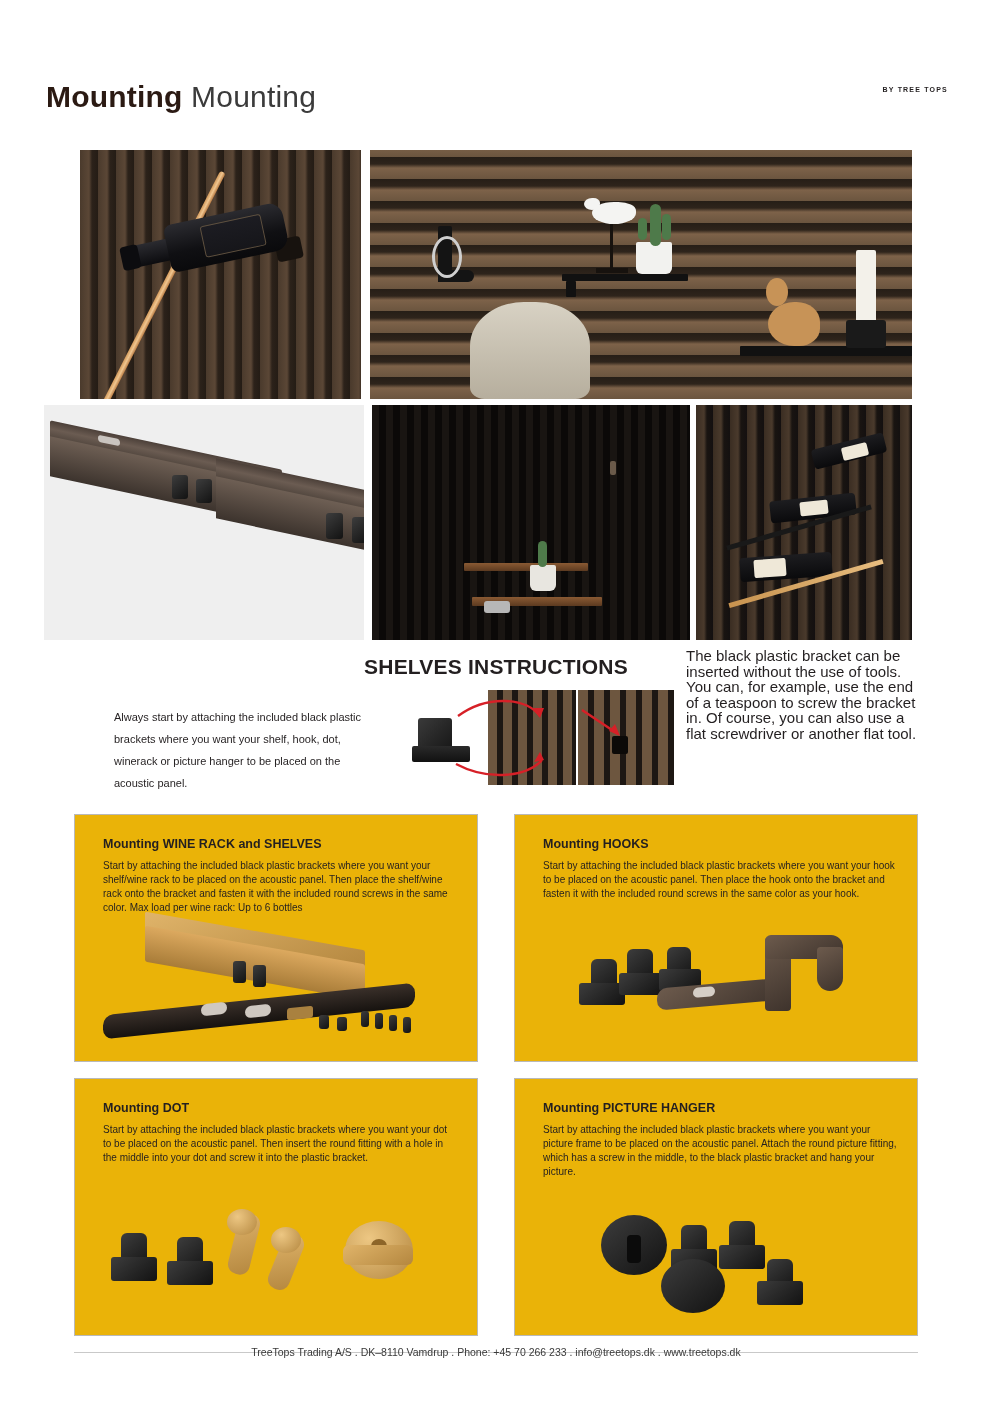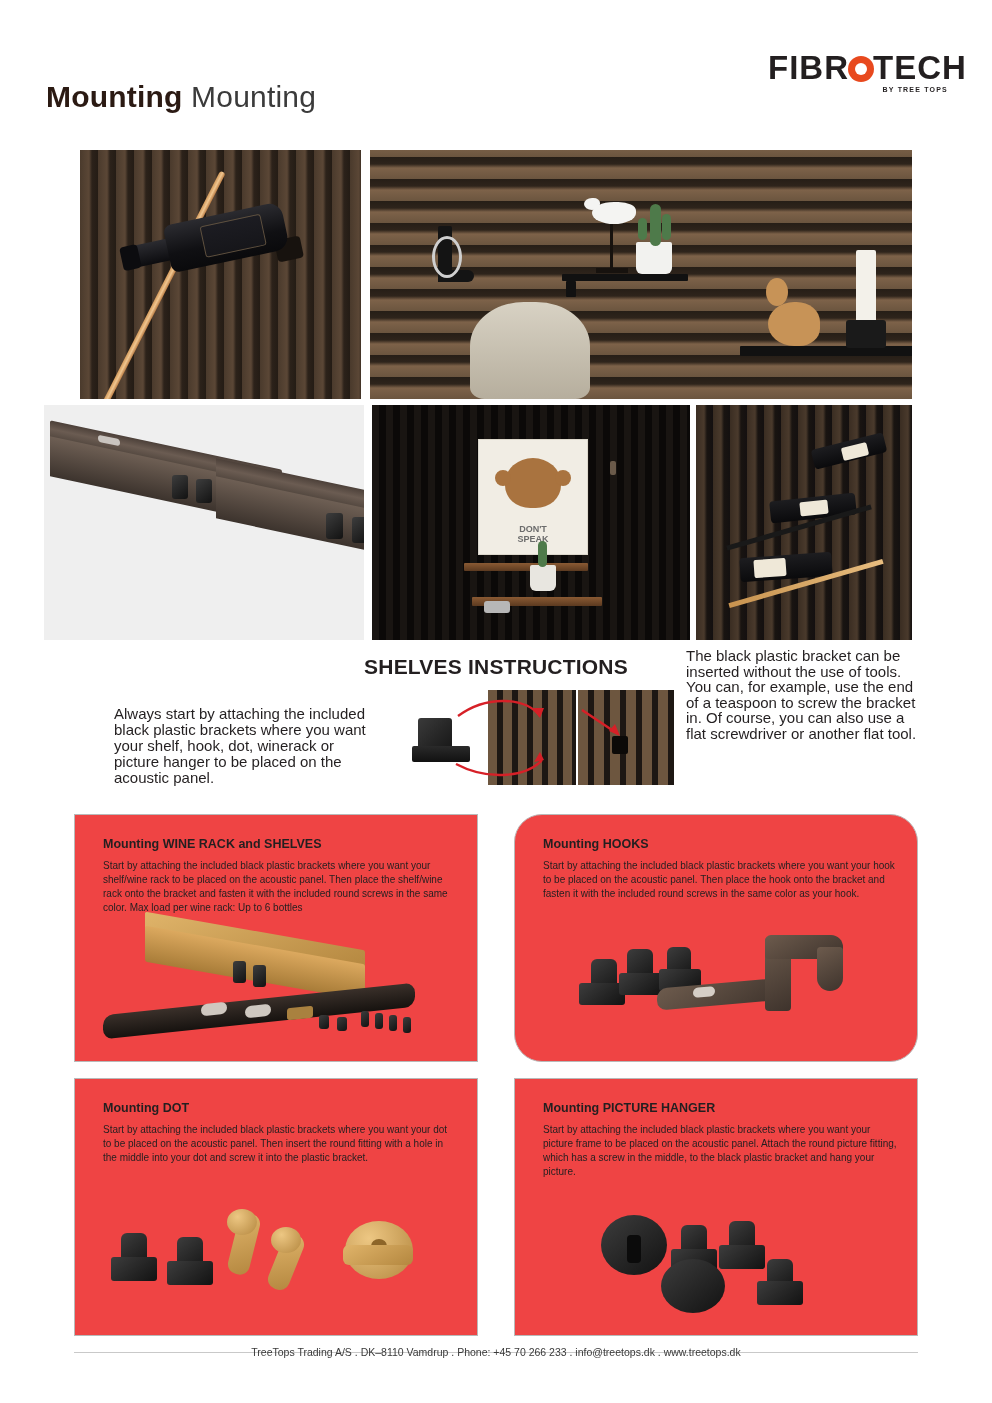--- a/index.html
+++ b/index.html
@@ -214,21 +214,21 @@
   }
 
   
   .mi-title {
     position:absolute; left:0; right:0; top:655px;
     text-align:center;
     font-size:21px; font-weight:700; letter-spacing:.2px;
   }
   .mi-left {
     position:absolute; left:114px; top:706px; width:262px;
-    font-size:15px; line-height:16px; color:#231f20;
+    font-size:11px; line-height:22px; color:#231f20;
   }
   .mi-right {
     position:absolute; left:686px; top:648px; width:236px;
     font-size:15px; line-height:15.5px; color:#231f20;
   }
   #mi-photo-a {
     position:absolute; left:408px; top:690px; width:168px; height:95px;
     background:#ffffff;
   }
   #mi-photo-b {
@@ -238,25 +238,25 @@
     position:absolute;
     background:linear-gradient(135deg,#3a3a3a,#141414);
     border-radius:3px;
   }
   .arrow-svg { position:absolute; left:0; top:0; }
 
   
   .box {
     position:absolute;
     border:1px solid #b9b9b9;
-    background:#ef4444;
+    background:#eab308;
     padding-left:16px;
   }
   #box-winerack { left:74px;  top:814px;  width:404px; height:248px; }
-  #box-hooks    { left:514px; top:814px;  width:404px; height:248px;border-radius:28px; }
+  #box-hooks    { left:514px; top:814px;  width:404px; height:248px; }
   #box-dot      { left:74px;  top:1078px; width:404px; height:258px; }
   #box-picture  { left:514px; top:1078px; width:404px; height:258px; }
 
   .box h3 {
     margin:0; padding:0;
     font-size:12.5px; font-weight:700;
     position:absolute; left:28px; top:22px;
   }
   .box p {
     margin:0; padding:0;
@@ -285,23 +285,20 @@
 </style>
 </head>
 <body>
 
 <div class="page-title">
   <span class="strong">Mounting</span>
   <span class="light">Mounting</span>
 </div>
 
 <div class="logo">
-  <div class="logo-word">
-    <span>FIBR</span><span class="o-mark"></span><span>TECH</span>
-  </div>
   <div class="logo-sub">BY TREE TOPS</div>
 </div>
 
 <div class="photo slats-dark" id="photo-wine-wall">
   <div class="copper-rod"></div>
   <div class="rod-holder"></div>
   <div class="wine-bottle">
     <div class="neck"></div>
     <div class="cap"></div>
     <div class="body"></div>
@@ -346,27 +343,20 @@
   <div style="position:absolute; left:54px; top:32px; width:22px; height:7px; background:#c9c4bf; border-radius:4px; transform:skewY(12deg);"></div>
 
   <div class="shelf-prod" style="left:172px; top:78px; width:232px; height:26px; transform:skewY(12deg);"></div>
   <div class="shelf-prod" style="left:172px; top:96px; width:232px; height:42px; transform:skewY(12deg); background:linear-gradient(180deg,#6e5f54,#3c332d);"></div>
   <div class="blk" style="left:282px; top:108px; width:17px; height:26px;"></div>
   <div class="blk" style="left:308px; top:112px; width:17px; height:26px;"></div>
 </div>
 
 <div class="photo black-bg" id="photo-room">
   <div style="position:absolute; inset:0; background:repeating-linear-gradient(90deg,#191512 0 7px,#0b0908 7px 14px);"></div>
-  <div class="frame" style="left:106px; top:34px; width:110px; height:116px;">
-    <div class="monkey"></div>
-    <div class="frame-caption">
-      <span>DON'T</span><br>
-      <span>SPEAK</span>
-    </div>
-  </div>
   <div class="wood-shelf" style="left:92px; top:158px; width:124px; height:8px;"></div>
   <div class="wood-shelf" style="left:100px; top:192px; width:130px; height:9px;"></div>
   <div class="pot" style="left:158px; top:160px; width:26px; height:26px; background:#e8e6e0;"></div>
   <div class="cactus" style="left:166px; top:136px; width:9px; height:26px;"></div>
   <div style="position:absolute; left:112px; top:196px; width:26px; height:12px; background:#b7b7b7; border-radius:3px;"></div>
   <div style="position:absolute; left:238px; top:56px; width:6px; height:14px; background:#6a5a4a; border-radius:2px;"></div>
 </div>
 
 <div class="photo slats-vert-dark" id="photo-winerack">
   <div class="wr-bottle" style="left:116px; top:36px; width:74px; height:20px; transform:rotate(-14deg);"></div>

